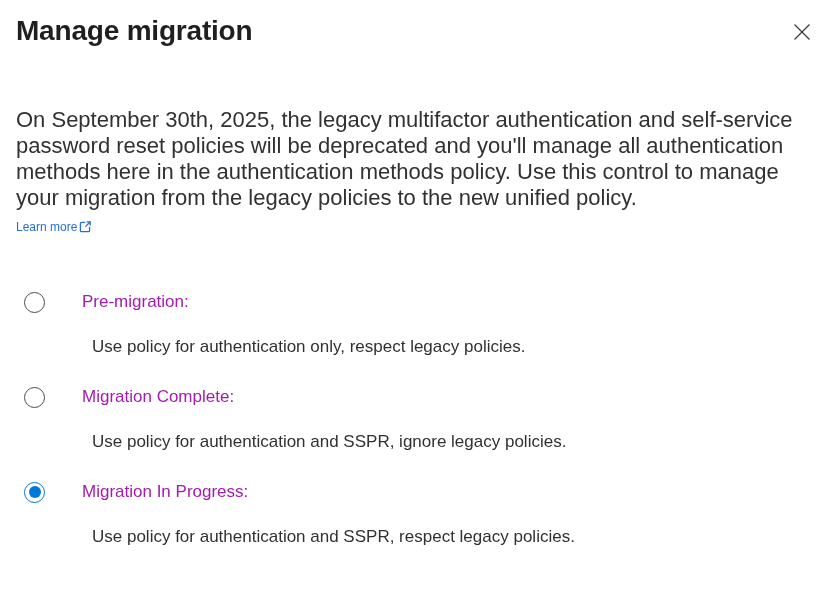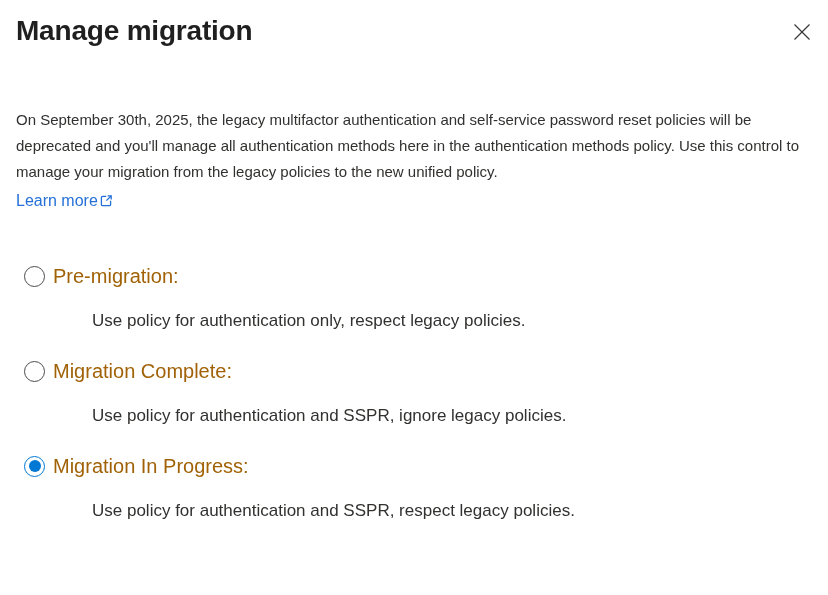--- a/index.html
+++ b/index.html
@@ -33,29 +33,29 @@
     border: none;
     padding: 4px;
     margin: 6px -4px 0 0;
     cursor: pointer;
     line-height: 0;
   }
   
   .intro {
     margin-top: 57px;
     max-width: 798px;
-    font-size: 15px;
+    font-size: 22px;
     line-height: 26px;
     color: #323130;
   }
   .learn-more {
     margin-top: 3px;
     display: inline-flex;
     align-items: center;
-    font-size: 16px;
+    font-size: 12px;
     line-height: 26px;
     color: #2470d8;
     text-decoration: none;
     cursor: pointer;
   }
   
   .options { margin-top: 50px; }
   .option + .option { margin-top: 25px; }
   .option-row {
     display: flex;
@@ -76,23 +76,23 @@
   .radio.selected::after {
     content: "";
     position: absolute;
     left: 50%; top: 50%;
     width: 12px; height: 12px;
     transform: translate(-50%, -50%);
     border-radius: 50%;
     background: #0078d4;
   }
   .option-label {
-    margin-left: 8px;
-    font-size: 20px;
-    color: #a16207;
+    margin-left: 37px;
+    font-size: 17px;
+    color: #a21caf;
     line-height: 24px;
   }
   .option-desc {
     margin-left: 76px;
     margin-top: 20px;
     font-size: 17px;
     line-height: 26px;
     color: #323130;
   }
 </style>

